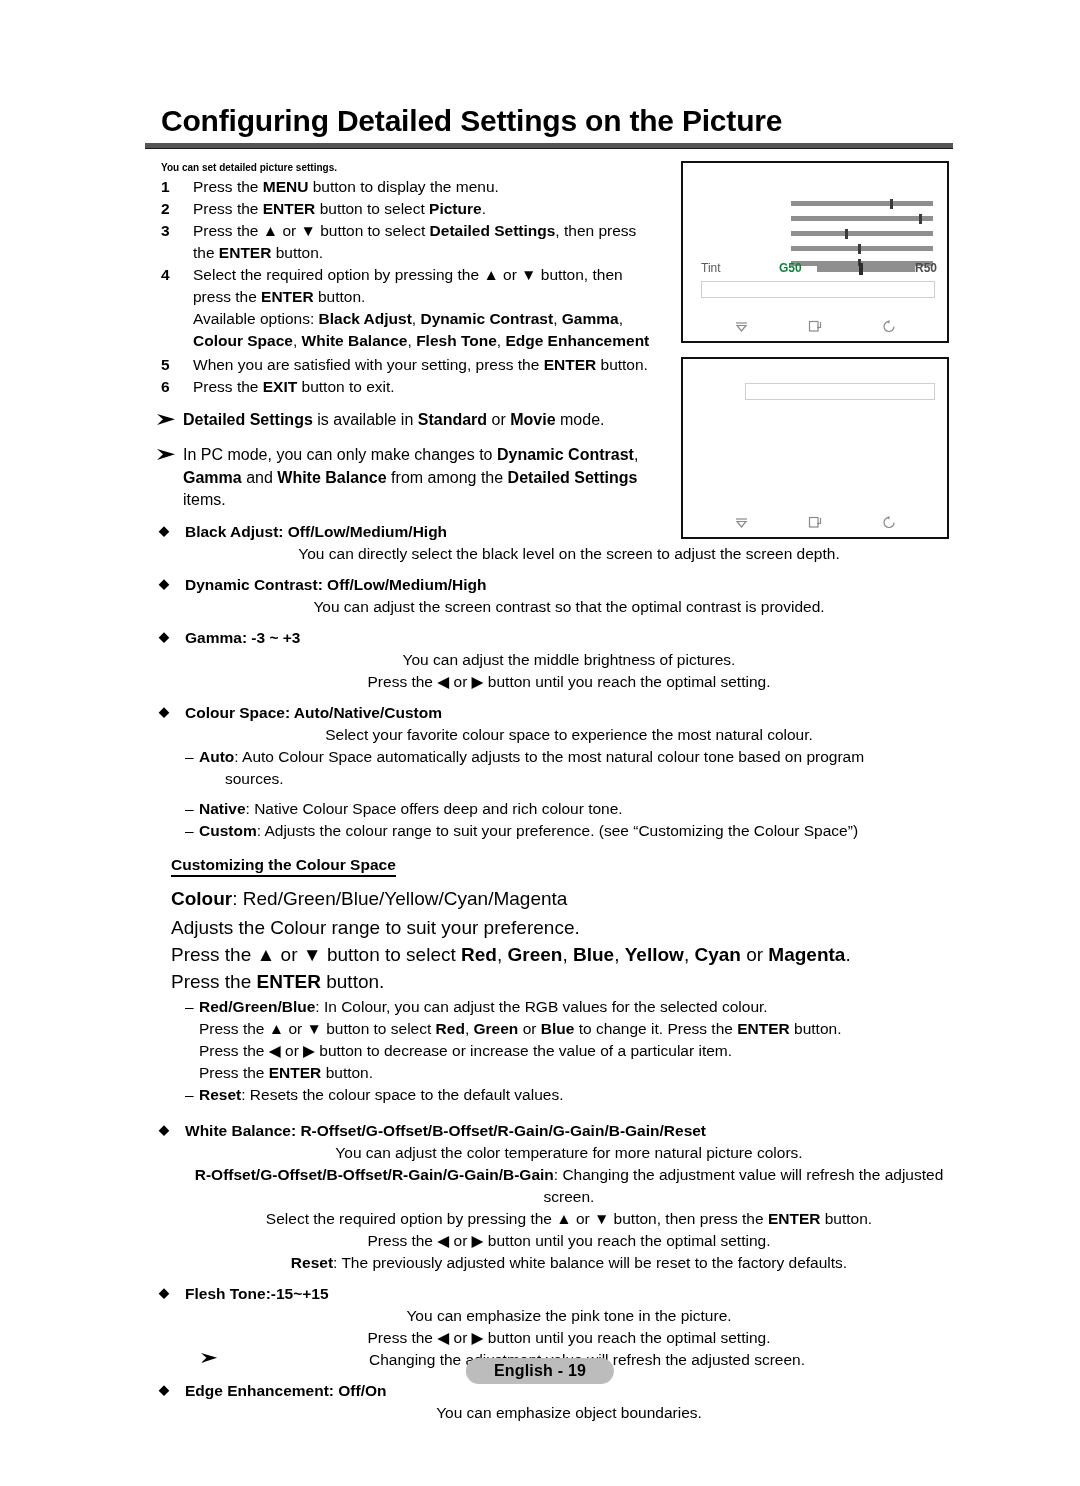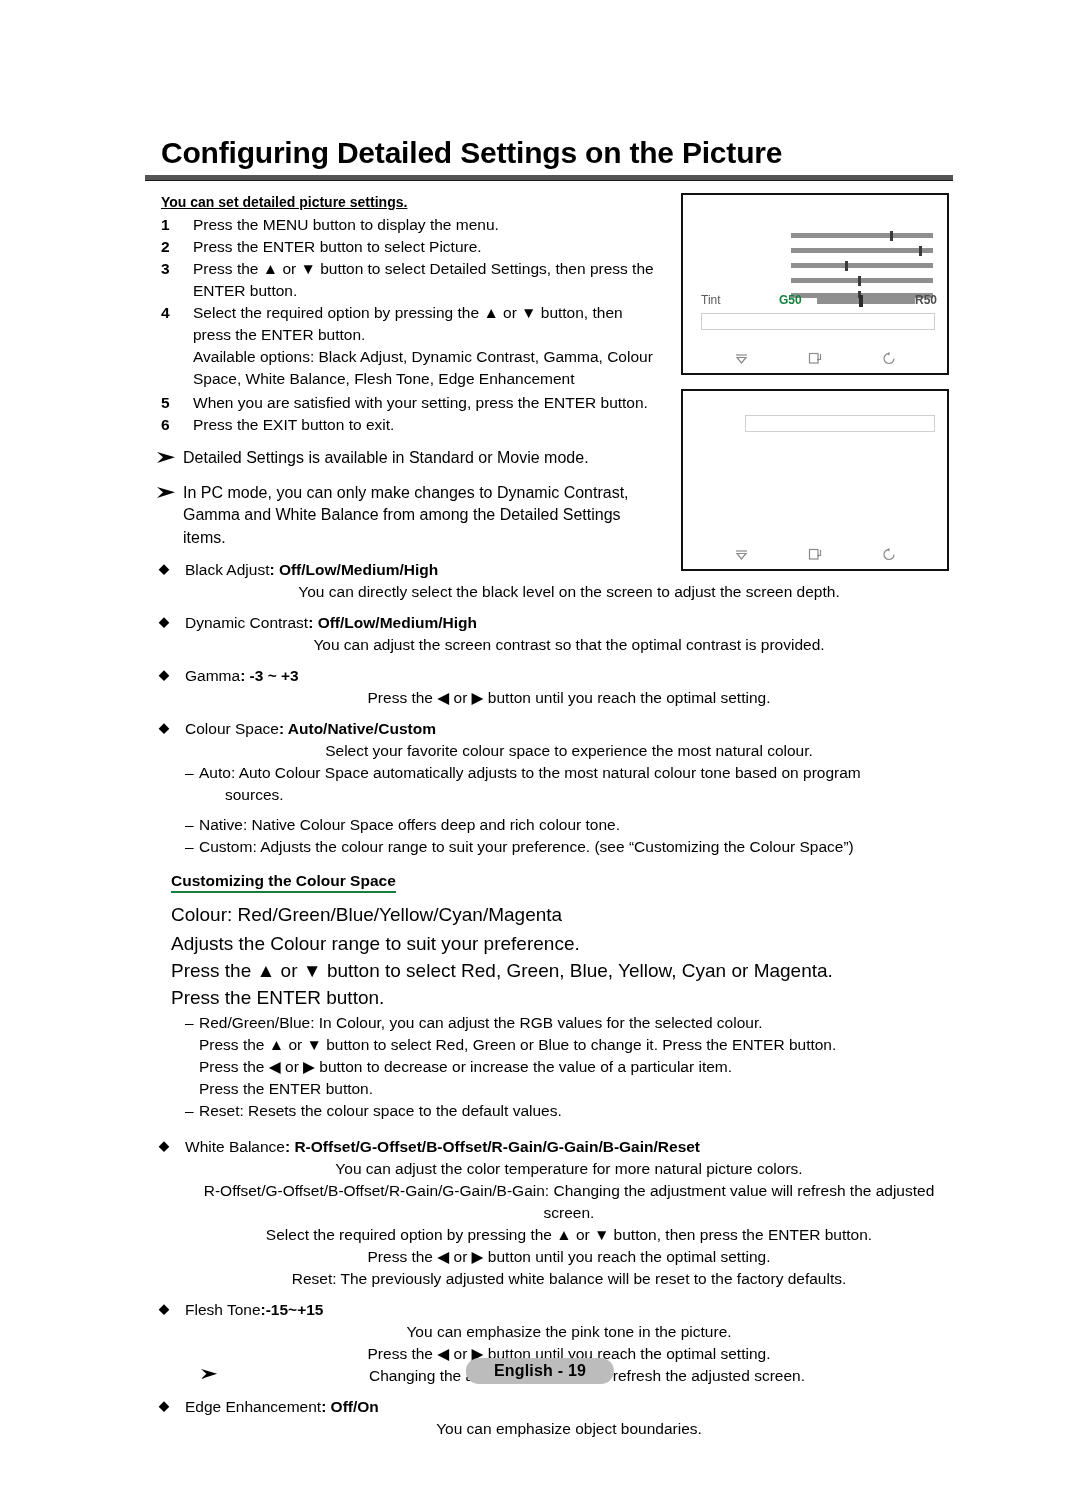--- a/index.html
+++ b/index.html
@@ -20,21 +20,20 @@
     position: absolute;
     left: 0; top: 0;
     width: 1080px;
     height: 1486px;
   }
   .content {
     position: absolute;
     left: 145px;
     top: 104px;
     width: 808px;
-    margin-top: 32px;
   }
 
   
   .page-title {
     font-size: 30px;
     font-weight: bold;
     letter-spacing: -0.2px;
     line-height: 1.1;
     margin: 0 0 6px 16px;
     white-space: nowrap;
@@ -57,46 +56,45 @@
   }
   .right-col {
     position: absolute;
     right: 0;
     top: 0;
     width: 272px;
   }
 
   
   .lead {
-    font-size: 14px;
+    font-size: 10px;
     font-weight: bold;
     margin: 0 0 1px 16px;
     line-height: 1.42;
-    text-decoration: underline;
   }
   .step {
     display: flex;
     margin-left: 16px;
     line-height: 1.42;
     font-size: 15.5px;
   }
   .step-num {
     width: 32px;
     flex: 0 0 32px;
     font-weight: bold;
   }
   .step-body {
     flex: 1 1 auto;
   }
   .indent-under {
     margin-left: 48px;
     font-size: 15.5px;
     line-height: 1.42;
   }
-  b, .b { font-weight: normal; }
+  b, .b { font-weight: bold; }
 
   .note {
     display: flex;
     margin-left: 12px;
     margin-top: 11px;
     font-size: 16px;
     line-height: 1.42;
   }
   .note .arrow {
     flex: 0 0 26px;
@@ -146,21 +144,21 @@
   .sub-dash-cont {
     margin-left: 40px;
   }
   .hang2 { margin-left: 66px; }
 
   .section-title {
     font-weight: bold;
     font-size: 15.5px;
     margin: 14px 0 9px 26px;
     display: inline-block;
-    border-bottom: 2px solid #15803d;
+    border-bottom: 2px solid #000000;
     padding-bottom: 1px;
   }
   .plain-block {
     margin-left: 26px;
     font-size: 19px;
     line-height: 1.42;
   }
 
   
   .tv-box {
@@ -472,20 +470,21 @@
           <span class="bullet-head-text"><b>Dynamic Contrast</b>: Off/Low/Medium/High</span>
         </div>
         <div class="bullet-text">You can adjust the screen contrast so that the optimal contrast is provided.</div>
       </div>
 
       <div class="bullet-block">
         <div class="bullet-head">
           <span class="bullet-diamond">◆</span>
           <span class="bullet-head-text"><b>Gamma</b>: -3 ~ +3</span>
         </div>
+        <div class="bullet-text">You can adjust the middle brightness of pictures.</div>
         <div class="bullet-text">Press the ◀ or ▶ button until you reach the optimal setting.</div>
       </div>
 
       <div class="bullet-block">
         <div class="bullet-head">
           <span class="bullet-diamond">◆</span>
           <span class="bullet-head-text"><b>Colour Space</b>: Auto/Native/Custom</span>
         </div>
         <div class="bullet-text">Select your favorite colour space to experience the most natural colour.</div>
 

